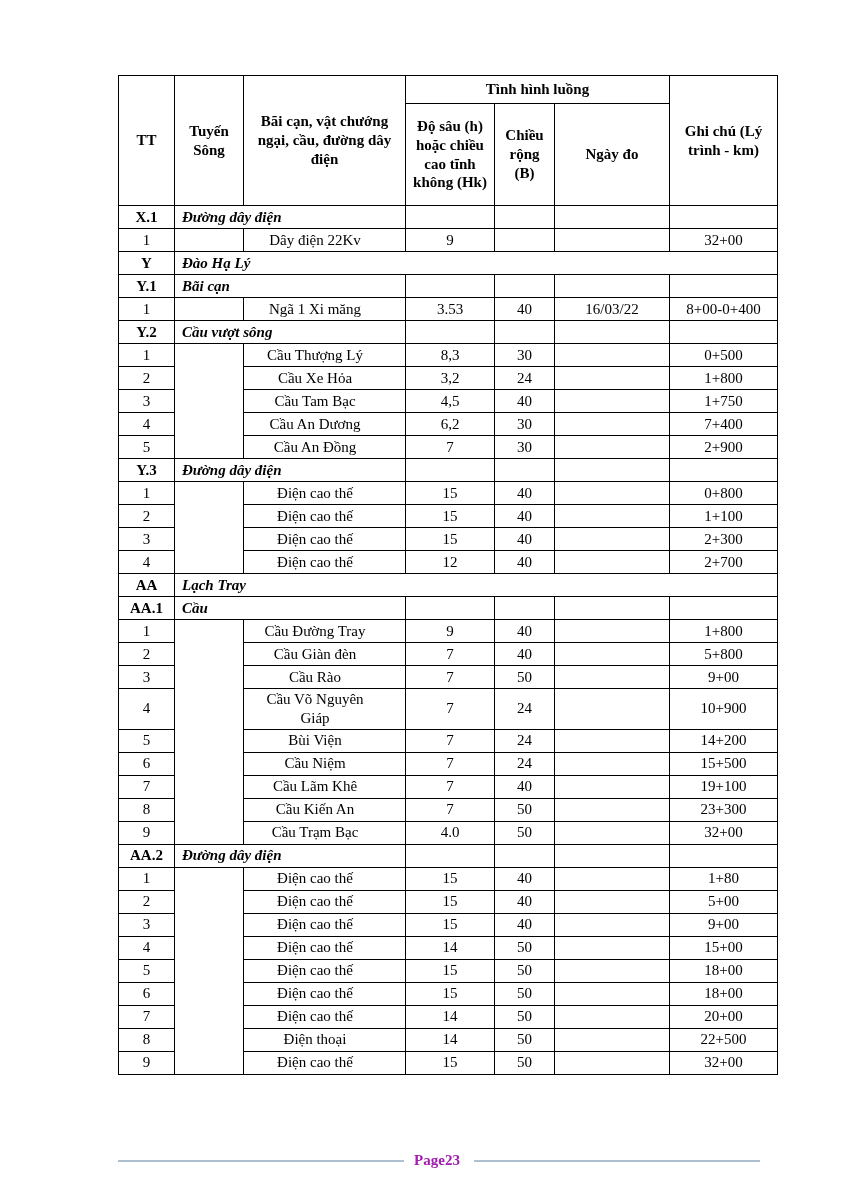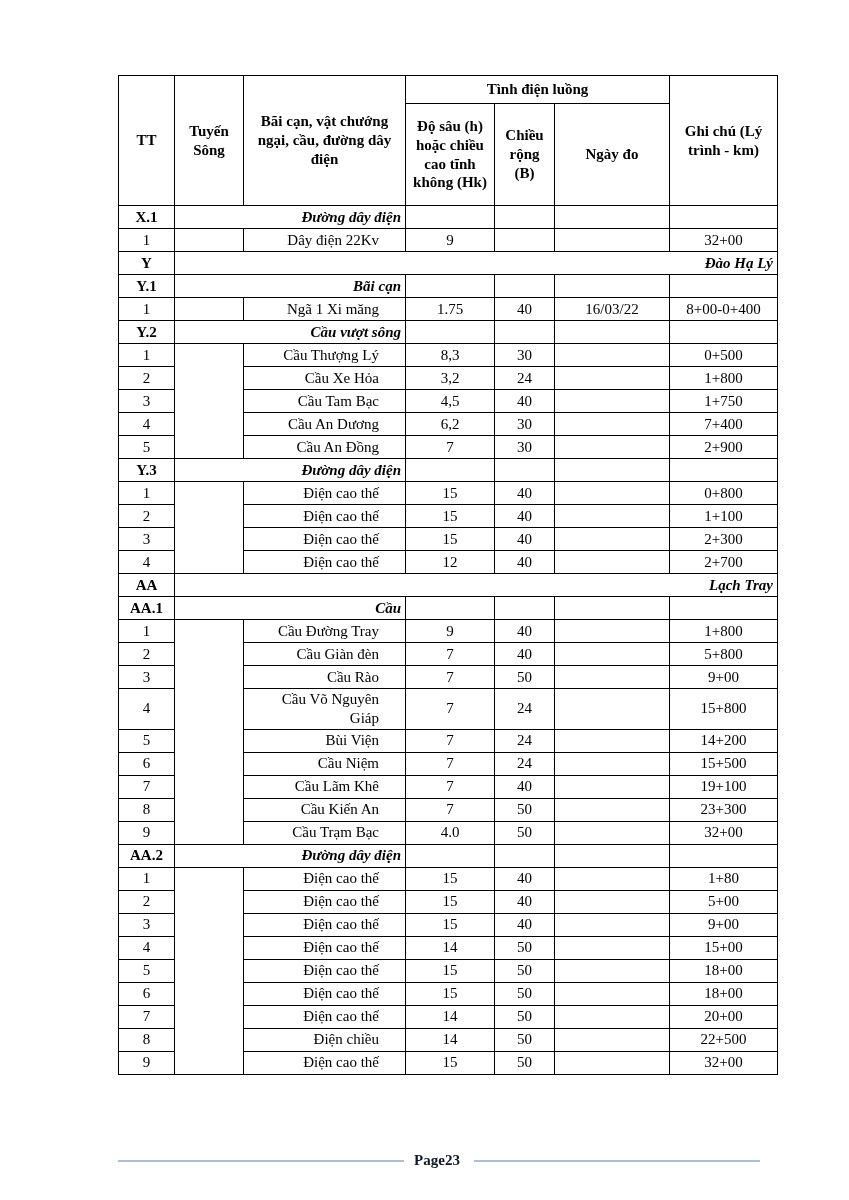--- a/index.html
+++ b/index.html
@@ -27,40 +27,40 @@
     overflow:hidden;
   }
   .doc-table thead th {
     font-weight:bold;
     padding:2px 3px;
   }
   .doc-table thead tr.hrow-top  { height:28px; }
   .doc-table thead tr.hrow-sub  { height:102px; }
   .doc-table tbody tr { height:23px; }
   .doc-table td.c-name {
-    text-align:right;
+    text-align:center;
     padding:1px 26px 1px 7px;
   }
   .doc-table td.c-label {
-    text-align:right;
+    text-align:left;
     padding:1px 4px 1px 7px;
     font-style:italic;
   }
   tr.section-row td { font-weight:bold; font-style:italic; }
   tr.river-row   td { font-weight:bold; font-style:normal; }
   tr.section-row td:first-child, tr.river-row td:first-child { font-style:inherit; }
   .footer {
     position:absolute; left:118px; top:1152px; width:642px;
     display:flex; align-items:center;
   }
   .footer .rule {
     flex:1 1 auto; height:2px; background:#aebfd2;
   }
   .footer .footer-text {
-    font-weight:bold; font-size:15px; color:#0f172a;
+    font-weight:bold; font-size:15px; color:#a21caf;
     padding:0 14px 0 10px;
     white-space:nowrap;
   }
 </style>
 </head>
 <body>
 
 <div class="page">
 
   <table class="doc-table">
@@ -71,21 +71,21 @@
       <col style="width:89px">
         <col style="width:60px">
         <col style="width:115px">
       <col style="width:108px">
     </colgroup>
     <thead>
       <tr class="hrow-top">
         <th rowspan="2">TT</th>
         <th rowspan="2">Tuyến Sông</th>
         <th rowspan="2">Bãi cạn, vật chướng ngại, cầu, đường dây điện</th>
-        <th colspan="3">Tình điện luồng</th>
+        <th colspan="3">Tình hình luồng</th>
         <th rowspan="2">Ghi chú (Lý trình - km)</th>
       </tr>
       <tr class="hrow-sub">
         <th>Độ sâu (h) hoặc chiều cao tĩnh không (Hk)</th>
         <th>Chiều rộng (B)</th>
         <th>Ngày đo</th>
       </tr>
     </thead>
     <tbody>
         <tr class="section-row">
@@ -114,21 +114,21 @@
           <td class="c-label" colspan="2">Bãi cạn</td>
           <td></td>
           <td></td>
           <td></td>
           <td></td>
         </tr>
         <tr class="item-row">
           <td>1</td>
           <td rowspan="1"></td>
           <td class="c-name">Ngã 1 Xi măng</td>
-          <td>1.75</td>
+          <td>3.53</td>
           <td>40</td>
           <td>16/03/22</td>
           <td>8+00-0+400</td>
         </tr>
         <tr class="section-row">
           <td>Y.2</td>
           <td class="c-label" colspan="2">Cầu vượt sông</td>
           <td></td>
           <td></td>
           <td></td>
@@ -252,21 +252,21 @@
           <td>50</td>
           <td></td>
           <td>9+00</td>
         </tr>
         <tr class="item-row">
           <td>4</td>
           <td class="c-name">Cầu Võ Nguyên Giáp</td>
           <td>7</td>
           <td>24</td>
           <td></td>
-          <td>15+800</td>
+          <td>10+900</td>
         </tr>
         <tr class="item-row">
           <td>5</td>
           <td class="c-name">Bùi Viện</td>
           <td>7</td>
           <td>24</td>
           <td></td>
           <td>14+200</td>
         </tr>
         <tr class="item-row">
@@ -361,21 +361,21 @@
         <tr class="item-row">
           <td>7</td>
           <td class="c-name">Điện cao thế</td>
           <td>14</td>
           <td>50</td>
           <td></td>
           <td>20+00</td>
         </tr>
         <tr class="item-row">
           <td>8</td>
-          <td class="c-name">Điện chiều</td>
+          <td class="c-name">Điện thoại</td>
           <td>14</td>
           <td>50</td>
           <td></td>
           <td>22+500</td>
         </tr>
         <tr class="item-row">
           <td>9</td>
           <td class="c-name">Điện cao thế</td>
           <td>15</td>
           <td>50</td>

